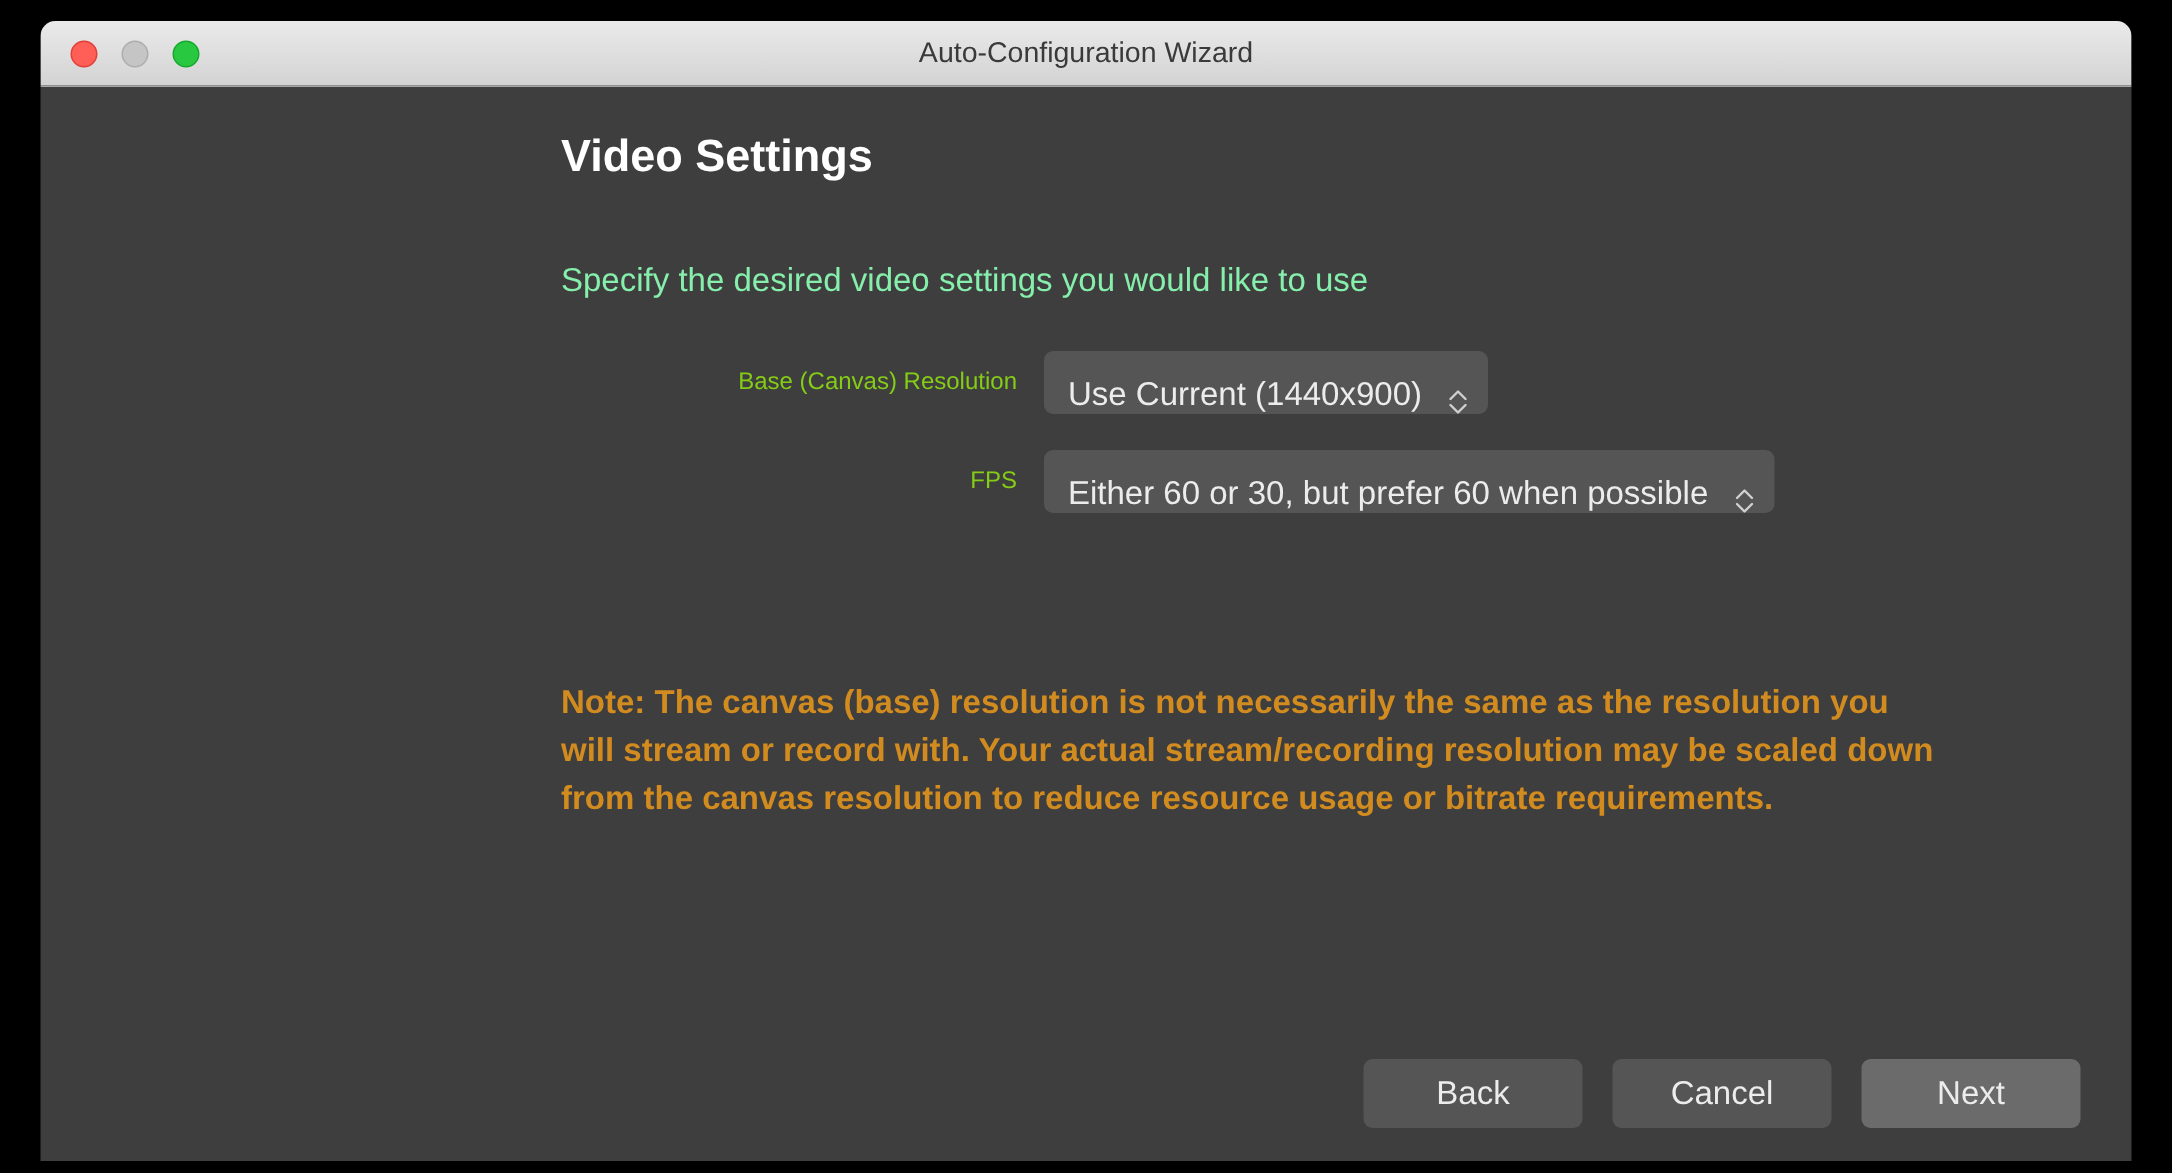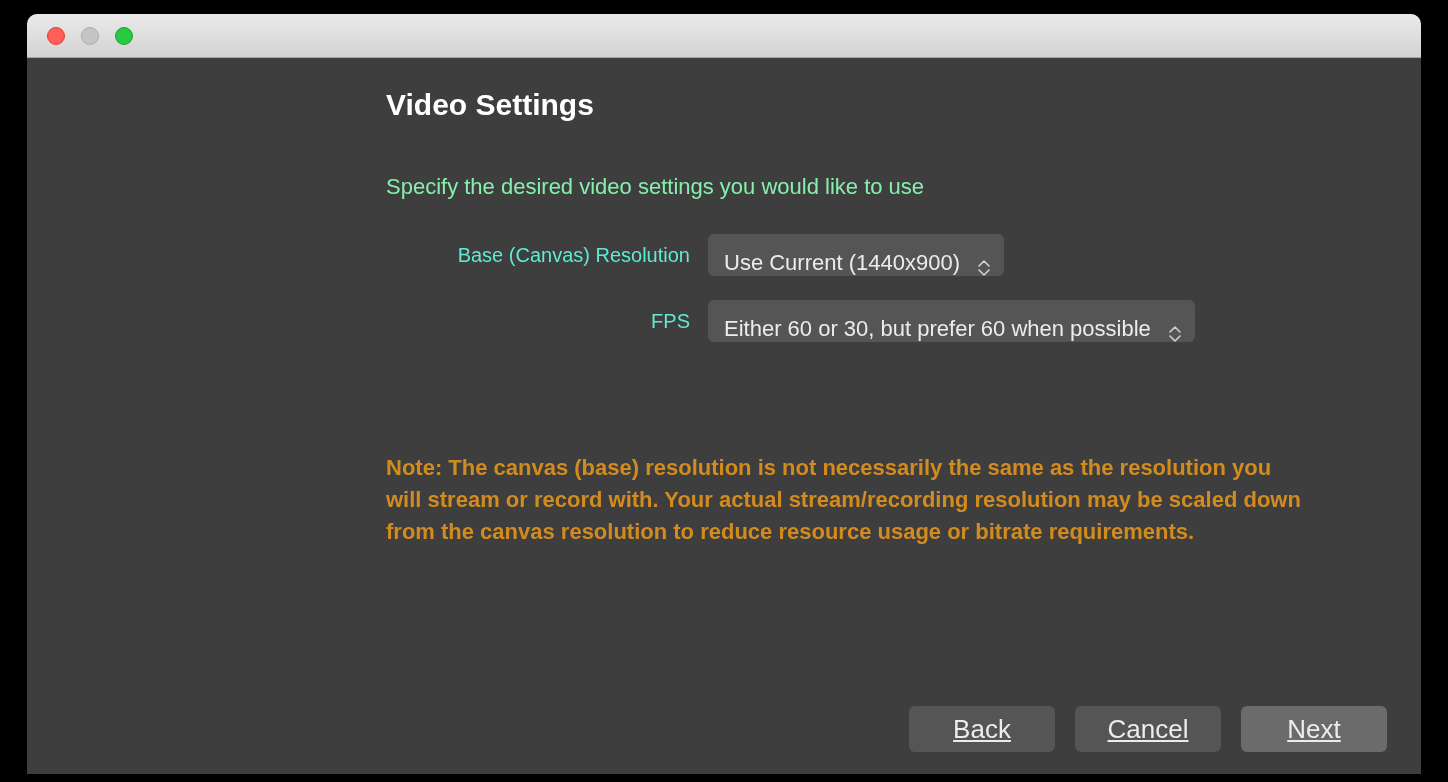--- a/index.html
+++ b/index.html
@@ -53,21 +53,21 @@
       text-align: center;
       font-size: 19px;
       color: #3a3a3a;
       font-weight: 400;
     }
 
     .body {
       flex: 1;
       position: relative;
       color: #e6e6e6;
-      padding: 30px 60px 0 44px;
+      padding: 30px 60px 0 32px;
     }
 
     .content-wrap {
       margin-left: 315px;
       width: 960px;
     }
 
     .page-title {
       font-size: 30px;
       font-weight: 700;
@@ -87,22 +87,22 @@
     .form-row {
       display: flex;
       align-items: center;
       margin-bottom: 24px;
     }
 
     .form-label {
       width: 322px;
       text-align: right;
       padding-right: 18px;
-      font-size: 20px;
-      color: #5eead4;
+      font-size: 16px;
+      color: #84cc16;
       flex-shrink: 0;
     }
 
     .select {
       display: inline-flex;
       align-items: flex-end;
       background: #555555;
       border-radius: 6px;
       height: 42px;
       padding: 0 8px 0 16px;
@@ -140,39 +140,39 @@
     }
 
     .btn {
       min-width: 146px;
       height: 46px;
       background: #555555;
       border-radius: 6px;
       display: flex;
       align-items: center;
       justify-content: center;
-      font-size: 26px;
+      font-size: 22px;
       color: #ececec;
       cursor: default;
       user-select: none;
-      text-decoration: underline;
     }
     .btn.primary { background: #6b6b6b; }
   </style>
 </head>
 <body>
 
 <div class="window">
 
   <div class="titlebar">
     <div class="traffic-lights">
       <div class="traffic-light close"></div>
       <div class="traffic-light min"></div>
       <div class="traffic-light max"></div>
     </div>
+    <div class="titlebar-title">Auto-Configuration Wizard</div>
   </div>
 
   <div class="body">
     <div class="content-wrap">
       <h1 class="page-title">Video Settings</h1>
 
       <div class="subtitle">Specify the desired video settings you would like to use</div>
 
       <div class="form-rows">
         <div class="form-row">

